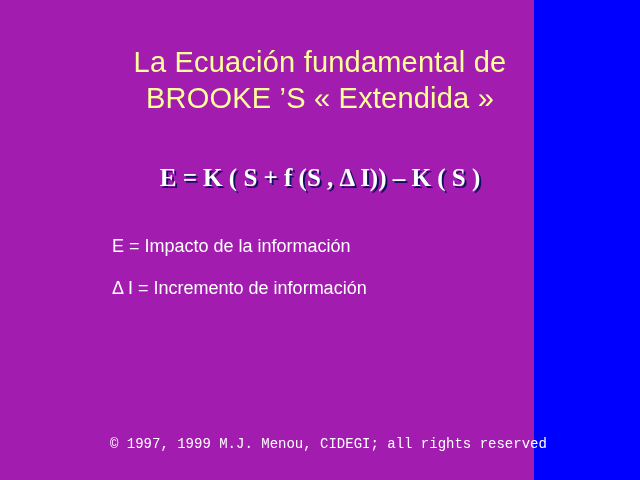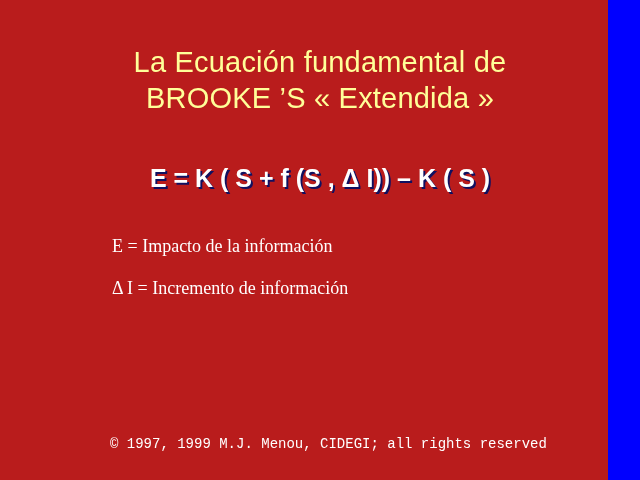--- a/index.html
+++ b/index.html
@@ -8,23 +8,23 @@
   }
   body {
     width: 640px;
     height: 480px;
     background: #0000ff;
     overflow: hidden;
     font-family: "Liberation Serif", "DejaVu Serif", serif;
   }
   .slide {
     position: relative;
-    width: 608px;
+    width: 534px;
     height: 480px;
-    background: #b91c1c;
+    background: #a21caf;
     box-sizing: border-box;
   }
 
   
   .slide-title {
     position: absolute;
     left: 50px;
     top: 44px;
     width: 540px;
     text-align: center;
@@ -38,36 +38,36 @@
   }
 
   
   .equation {
     position: absolute;
     left: 50px;
     top: 163px;
     width: 540px;
     text-align: center;
     color: #ffffff;
-    font-family: Liberation Sans, sans-serif;
+    font-family: Liberation Serif, serif;
     font-weight: bold;
     font-size: 25px;
     line-height: 30px;
     text-shadow: 2px 2px 0 #101060;
     white-space: nowrap;
   }
 
   
   .body-block {
     position: absolute;
     left: 112px;
     top: 234px;
     width: 505px;
     color: #ffffff;
-    font-family: Liberation Serif, serif;
+    font-family: Liberation Sans, sans-serif;
     font-size: 18px;
     line-height: 25px;
   }
   .body-line {
     margin: 0 0 17px 0;
     text-align: left;
   }
   .body-line:last-child {
     margin-bottom: 15px;
   }

